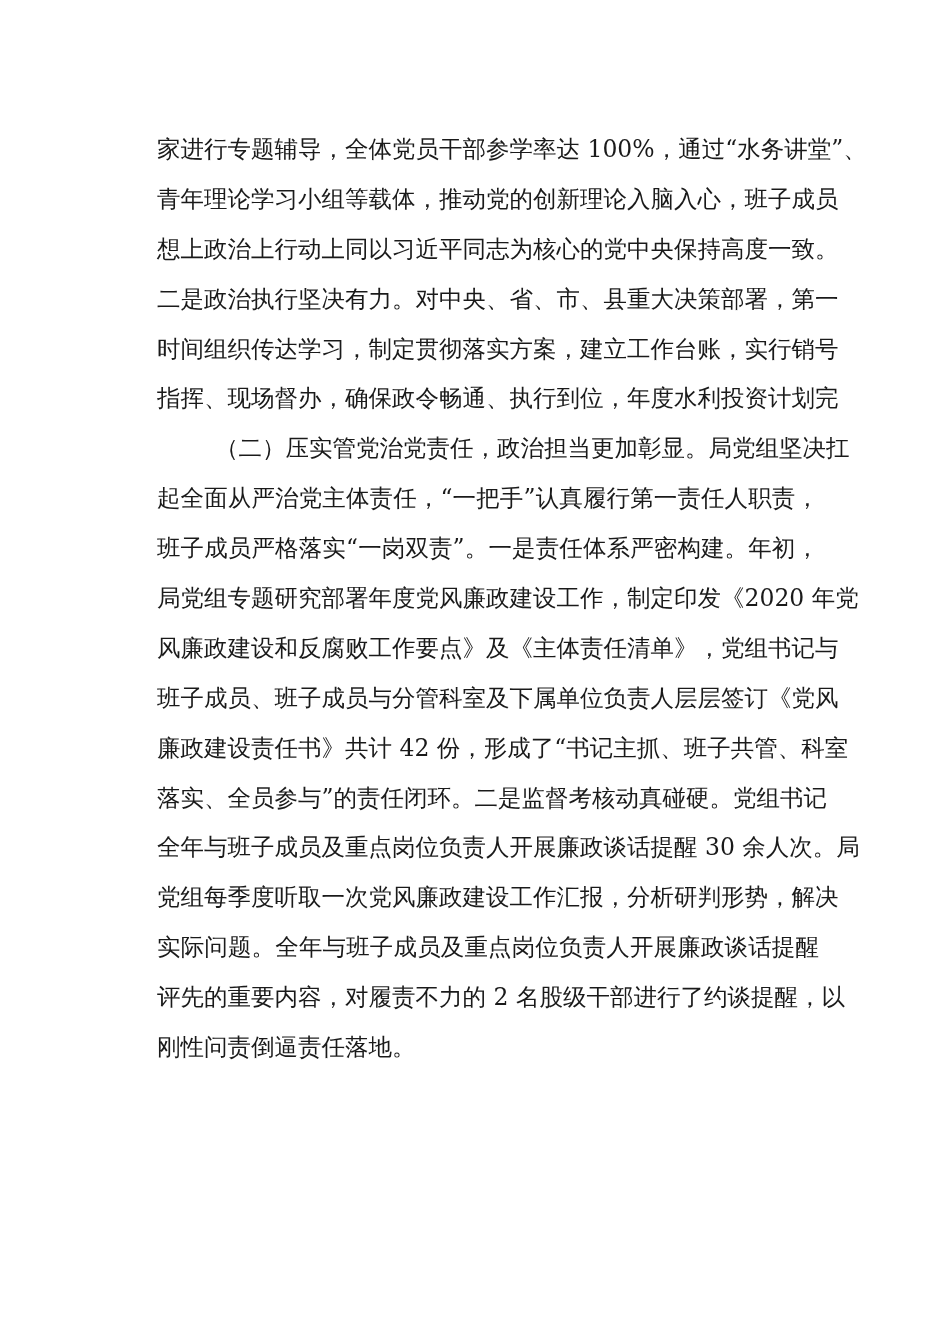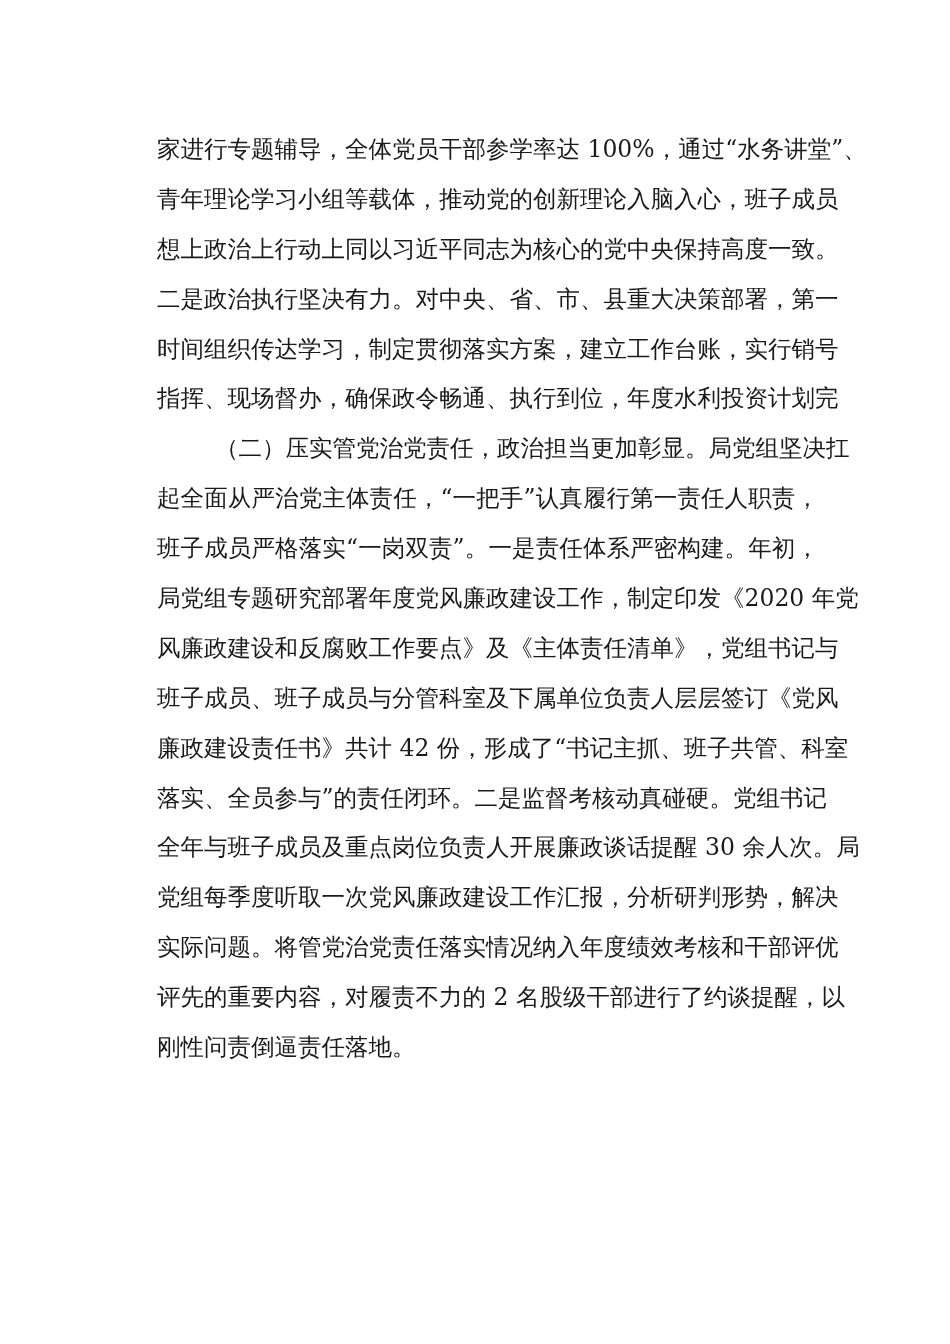--- a/index.html
+++ b/index.html
@@ -31,21 +31,21 @@
     <div class="ln ind">（二）压实管党治党责任，政治担当更加彰显。局党组坚决扛</div>
     <div class="ln">起全面从严治党主体责任，“一把手”认真履行第一责任人职责，</div>
     <div class="ln">班子成员严格落实“一岗双责”。一是责任体系严密构建。年初，</div>
     <div class="ln">局党组专题研究部署年度党风廉政建设工作，制定印发《2020 年党</div>
     <div class="ln">风廉政建设和反腐败工作要点》及《主体责任清单》，党组书记与</div>
     <div class="ln">班子成员、班子成员与分管科室及下属单位负责人层层签订《党风</div>
     <div class="ln">廉政建设责任书》共计 42 份，形成了“书记主抓、班子共管、科室</div>
     <div class="ln">落实、全员参与”的责任闭环。二是监督考核动真碰硬。党组书记</div>
     <div class="ln">全年与班子成员及重点岗位负责人开展廉政谈话提醒 30 余人次。局</div>
     <div class="ln">党组每季度听取一次党风廉政建设工作汇报，分析研判形势，解决</div>
-    <div class="ln">实际问题。将管党治党责任落实情况纳入年度绩效考核和干部评优</div>
+    <div class="ln">实际问题。全年与班子成员及重点岗位负责人开展廉政谈话提醒</div>
     <div class="ln">评先的重要内容，对履责不力的 2 名股级干部进行了约谈提醒，以</div>
     <div class="ln last">刚性问责倒逼责任落地。</div>
   </div>
 </div>
 
 <style>
   .ln { white-space: nowrap; height: 49.9px; text-align: justify; text-align-last: justify; letter-spacing: 0; }
   .ln.last { text-align-last: left; }
   .ln.ind { padding-left: 58px; font-family: Liberation Serif, serif; }
 </style>

